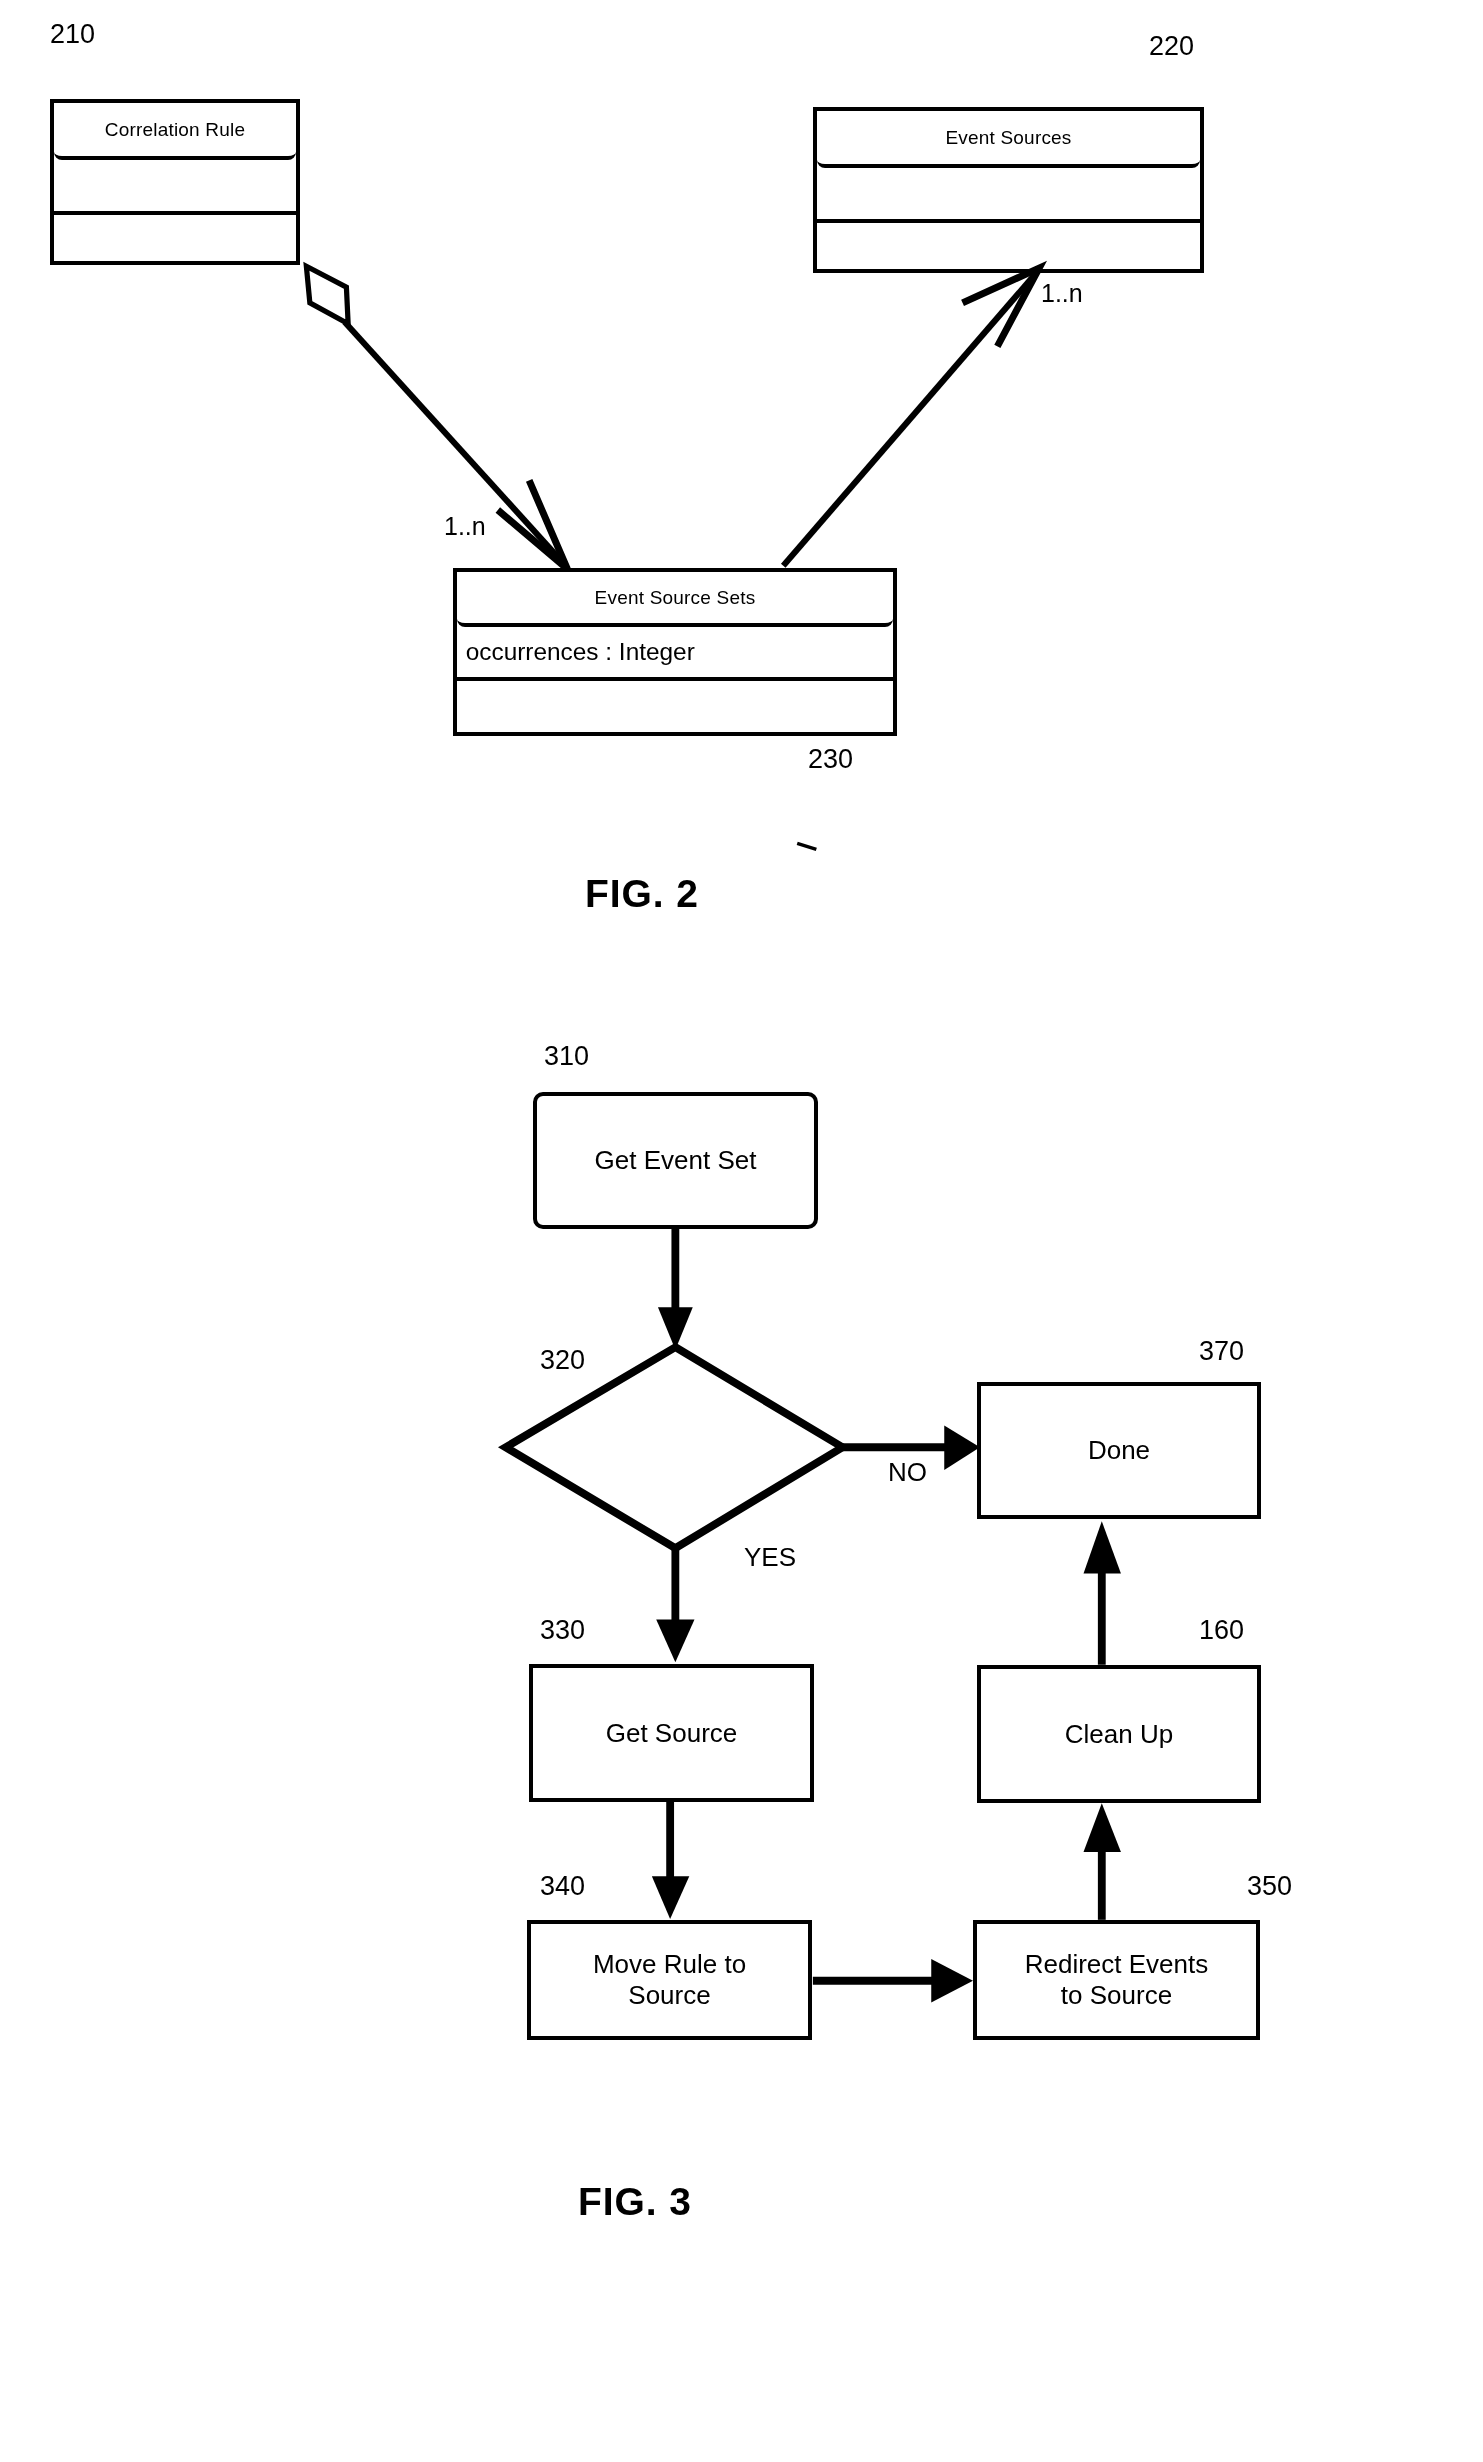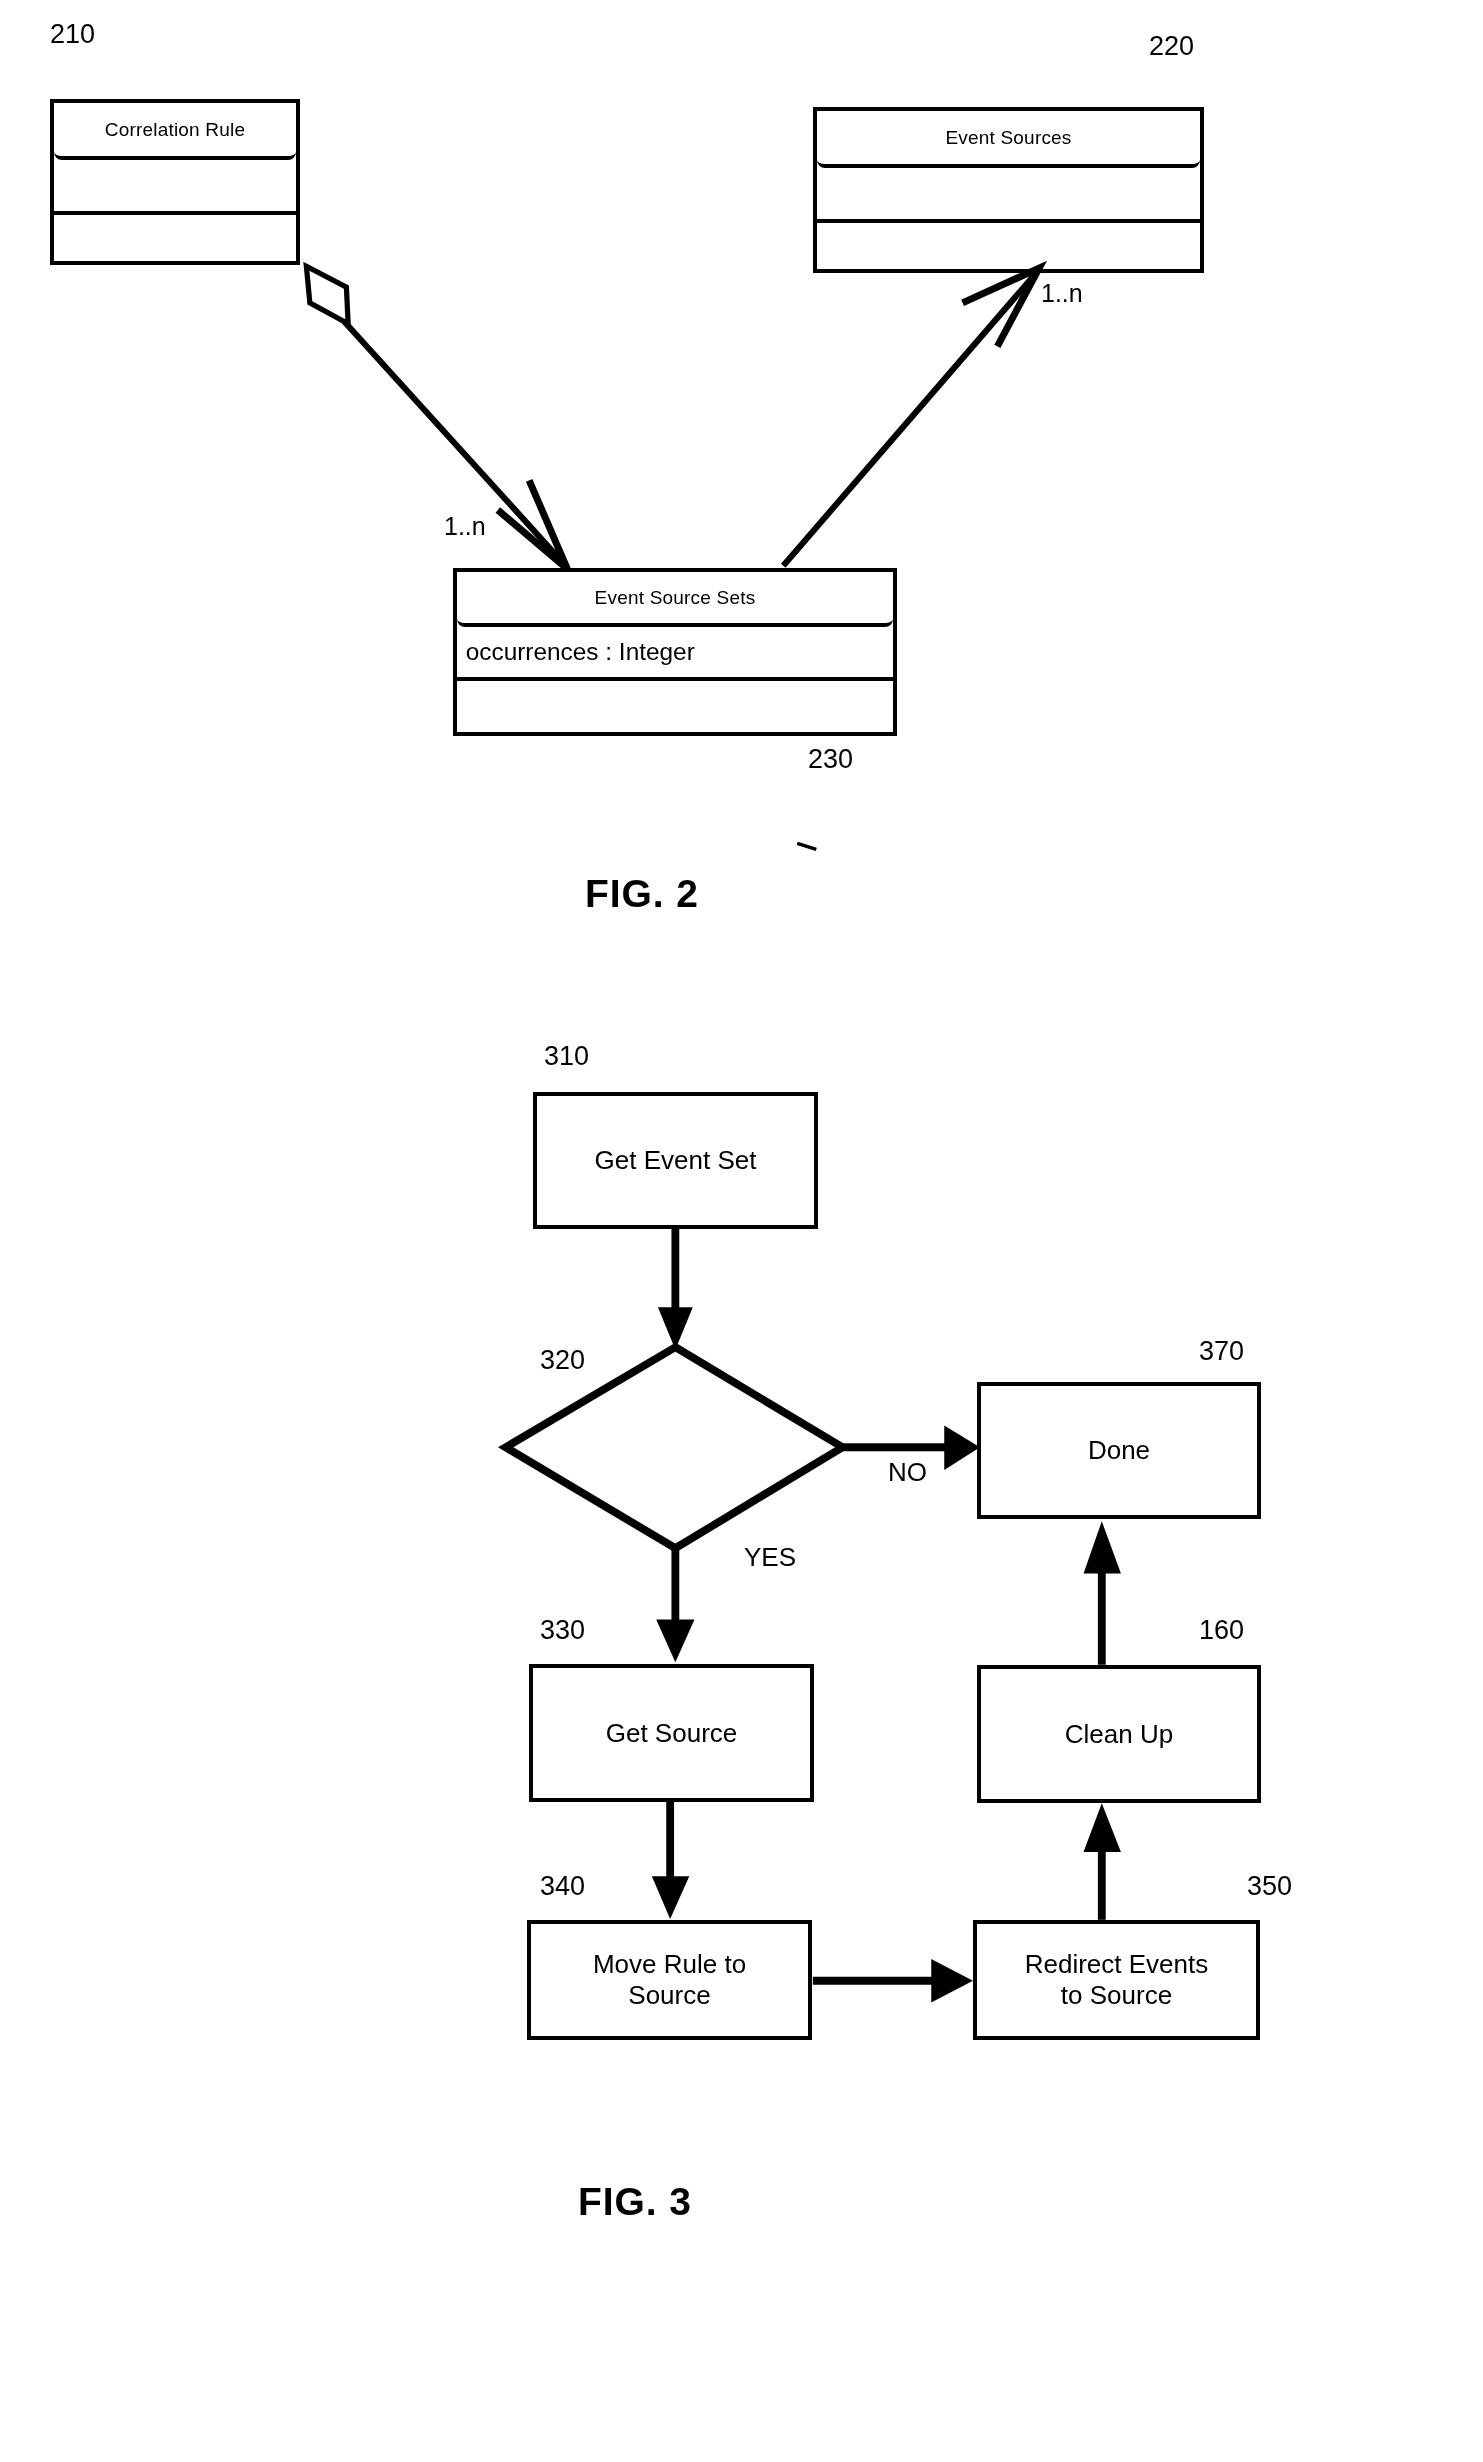--- a/index.html
+++ b/index.html
@@ -134,21 +134,21 @@
     <div class="mult" style="left:444px; top:512px;">1..n</div>
 
     <div class="mult" style="left:1041px; top:279px;">1..n</div>
 
     <div class="fig-caption" style="left:585px; top:872px;">FIG. 2</div>
   </div>
 
   <div>
 
     <div class="ref" style="left:544px; top:1041px;">310</div>
-    <div class="fc-box" style="left:533px; top:1092px; width:285px; height:137px;">
+    <div class="fc-box" style="left:533px; top:1092px; width:285px; height:137px;border-radius:10px;">
       <span>Get Event Set</span>
     </div>
 
     <div class="ref" style="left:540px; top:1345px;">320</div>
     <div class="abs" style="left:522px; top:1401px; width:305px; height:96px;
          display:flex; flex-direction:column; align-items:center; justify-content:center;
          font-size:26px; line-height:1.25;">
       <span>High</span>
       <span>Freq?</span>
     </div>

